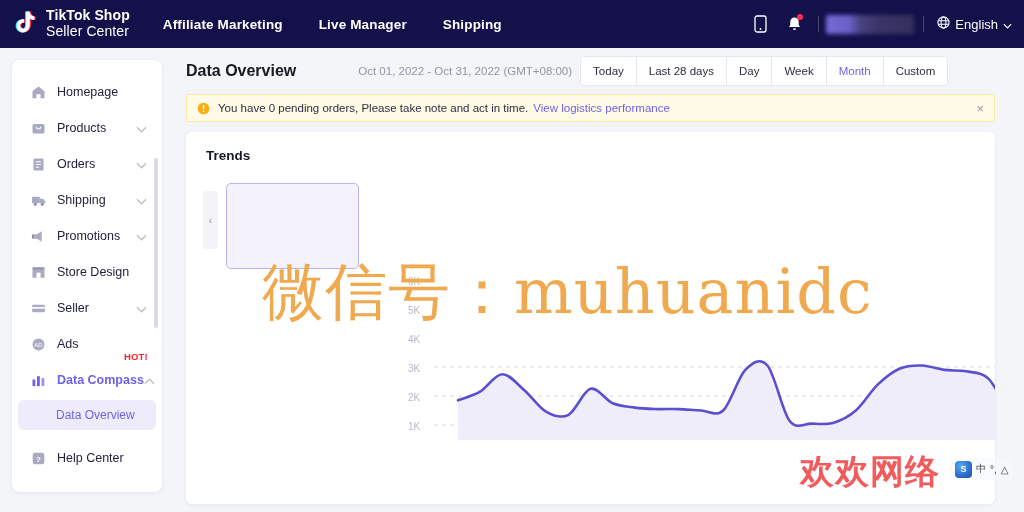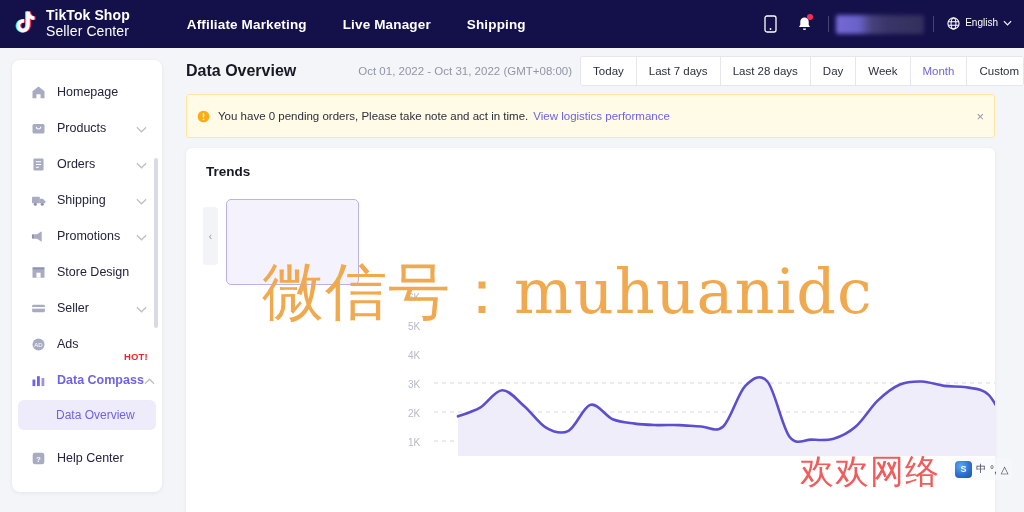--- a/index.html
+++ b/index.html
@@ -19,39 +19,39 @@
     z-index: 30;
   }
   .brand { display: flex; align-items: center; margin-left: 14px; }
   .tt-note { position: relative; width: 26px; height: 28px; margin-right: 6px; }
   .tt-note svg { position: absolute; left: 0; top: 0; }
   .brand-text { color: #fff; line-height: 1.12; font-size: 13px; letter-spacing: .1px; }
   .brand-text .l1 b { font-weight: 700; font-size: 14px; }
   .brand-text .l1 span { font-weight: 700; font-size: 14px; }
   .brand-text .l2 { font-weight: 400; font-size: 14px; }
 
-  .mainmenu { display: flex; align-items: flex-end; margin-left: 57px; gap: 36px; }
+  .mainmenu { display: flex; align-items: flex-end; margin-left: 33px; gap: 36px; }
   .mainmenu a {
     color: #fff; font-size: 13.5px; font-weight: 700; text-decoration: none;
     letter-spacing: .15px; white-space: nowrap;
   }
 
   .topright { margin-left: auto; display: flex; align-items: center; gap: 0; padding-right: 12px; }
   .ticon { width: 34px; height: 30px; display: flex; align-items: center; justify-content: center; position: relative; }
   .reddot {
     position: absolute; right: 8px; top: 5px; width: 6px; height: 6px;
     border-radius: 50%; background: #fe2c55;
   }
   .divider-v { width: 1px; height: 16px; background: rgba(255,255,255,.22); margin: 0 7px; }
   .user-blur {
     width: 88px; height: 19px; border-radius: 2px; margin-right: 2px;
     background: linear-gradient(90deg,#7b6fe0 0%,#6f66cf 26%,#4a4580 40%,#3b3769 60%,#35315e 100%);
     filter: blur(2.2px); opacity: .95;
   }
-  .lang { display: flex; align-items: flex-start; gap: 5px; color: #fff; font-size: 10px; padding-left: 6px; }
+  .lang { display: flex; align-items: center; gap: 5px; color: #fff; font-size: 13px; padding-left: 6px; }
 
   
   .sidebar {
     position: absolute; left: 12px; top: 60px; width: 150px; height: 432px;
     background: #fff; border-radius: 8px;
     box-shadow: 0 1px 4px rgba(20,16,74,.07);
     padding-top: 14px;
     z-index: 10;
   }
   .snav { padding: 0 0 0 0; }
@@ -89,21 +89,21 @@
   .segbtns { display: flex; margin-left: 8px; border: 1px solid #e6e7ee; border-radius: 3px; overflow: hidden; background: #fff; }
   .segbtns button {
     background: #fff; border: none; border-right: 1px solid #e6e7ee;
     font-family: inherit; font-size: 11.5px; color: #2c2f3d;
     padding: 0 12px; height: 28px; cursor: pointer; white-space: nowrap;
   }
   .segbtns button:last-child { border-right: none; }
   .segbtns button.on { color: #6e63e8; }
 
   .alert {
-    position: relative; margin: 0 29px 0 2px; height: 44px;
+    position: relative; margin: 0 29px 0 2px; height: 28px;
     background: #fffbe6; border: 1px solid #ffe7a3; border-radius: 3px;
     display: flex; align-items: center; padding: 0 10px;
     font-size: 11.5px; color: #2c2f3d;
   }
   .warn-ic { width: 13px; height: 13px; margin-right: 8px; flex: 0 0 13px; }
   .alert a { color: #6e63e8; text-decoration: none; margin-left: 5px; }
   .alert .x { margin-left: auto; color: #9195a6; font-size: 13px; cursor: pointer; line-height: 1; }
 
   .card {
     position: relative; margin: 10px 29px 0 2px; height: 372px;
@@ -129,21 +129,21 @@
   .ylab { position: absolute; font-size: 10px; color: #b6b9c6; }
 
   
   .wm-orange {
     position: absolute; left: 262px; top: 250px; z-index: 50;
     font-family: "DejaVu Serif", serif; font-size: 62px; color: #f0a94e;
     white-space: nowrap; letter-spacing: 1px; pointer-events: none;
   }
   .wm-red {
     position: absolute; left: 800px; top: 449px; z-index: 50;
-    font-family: "DejaVu Sans", sans-serif; font-size: 34px; font-weight: 400;
+    font-family: "DejaVu Sans", sans-serif; font-size: 34px; font-weight: 700;
     color: #f15b5b; white-space: nowrap; letter-spacing: 1px; pointer-events: none;
   }
   .ime-bar {
     position: absolute; left: 951px; top: 458px; z-index: 60;
     height: 22px; display: flex; align-items: center; gap: 4px;
     padding: 0 4px; background: rgba(246,247,251,.55); border-radius: 3px;
     font-size: 10px; color: #3c4256; pointer-events: none;
   }
   .ime-logo {
     width: 17px; height: 17px; border-radius: 4px;
@@ -362,21 +362,20 @@
     </div>
   </aside>
 
   <div class="main">
 
     <div class="pagehead">
       <span class="ptitle">Data Overview</span>
       <span class="daterange">Oct 01, 2022 - Oct 31, 2022 (GMT+08:00)</span>
       <div class="segbtns">
         <button>Today</button>
-        <button>Last 7 days</button>
         <button>Last 28 days</button>
         <button>Day</button>
         <button>Week</button>
         <button class="on">Month</button>
         <button>Custom</button>
       </div>
     </div>
 
     <div class="alert">
       <span class="warn-ic">

